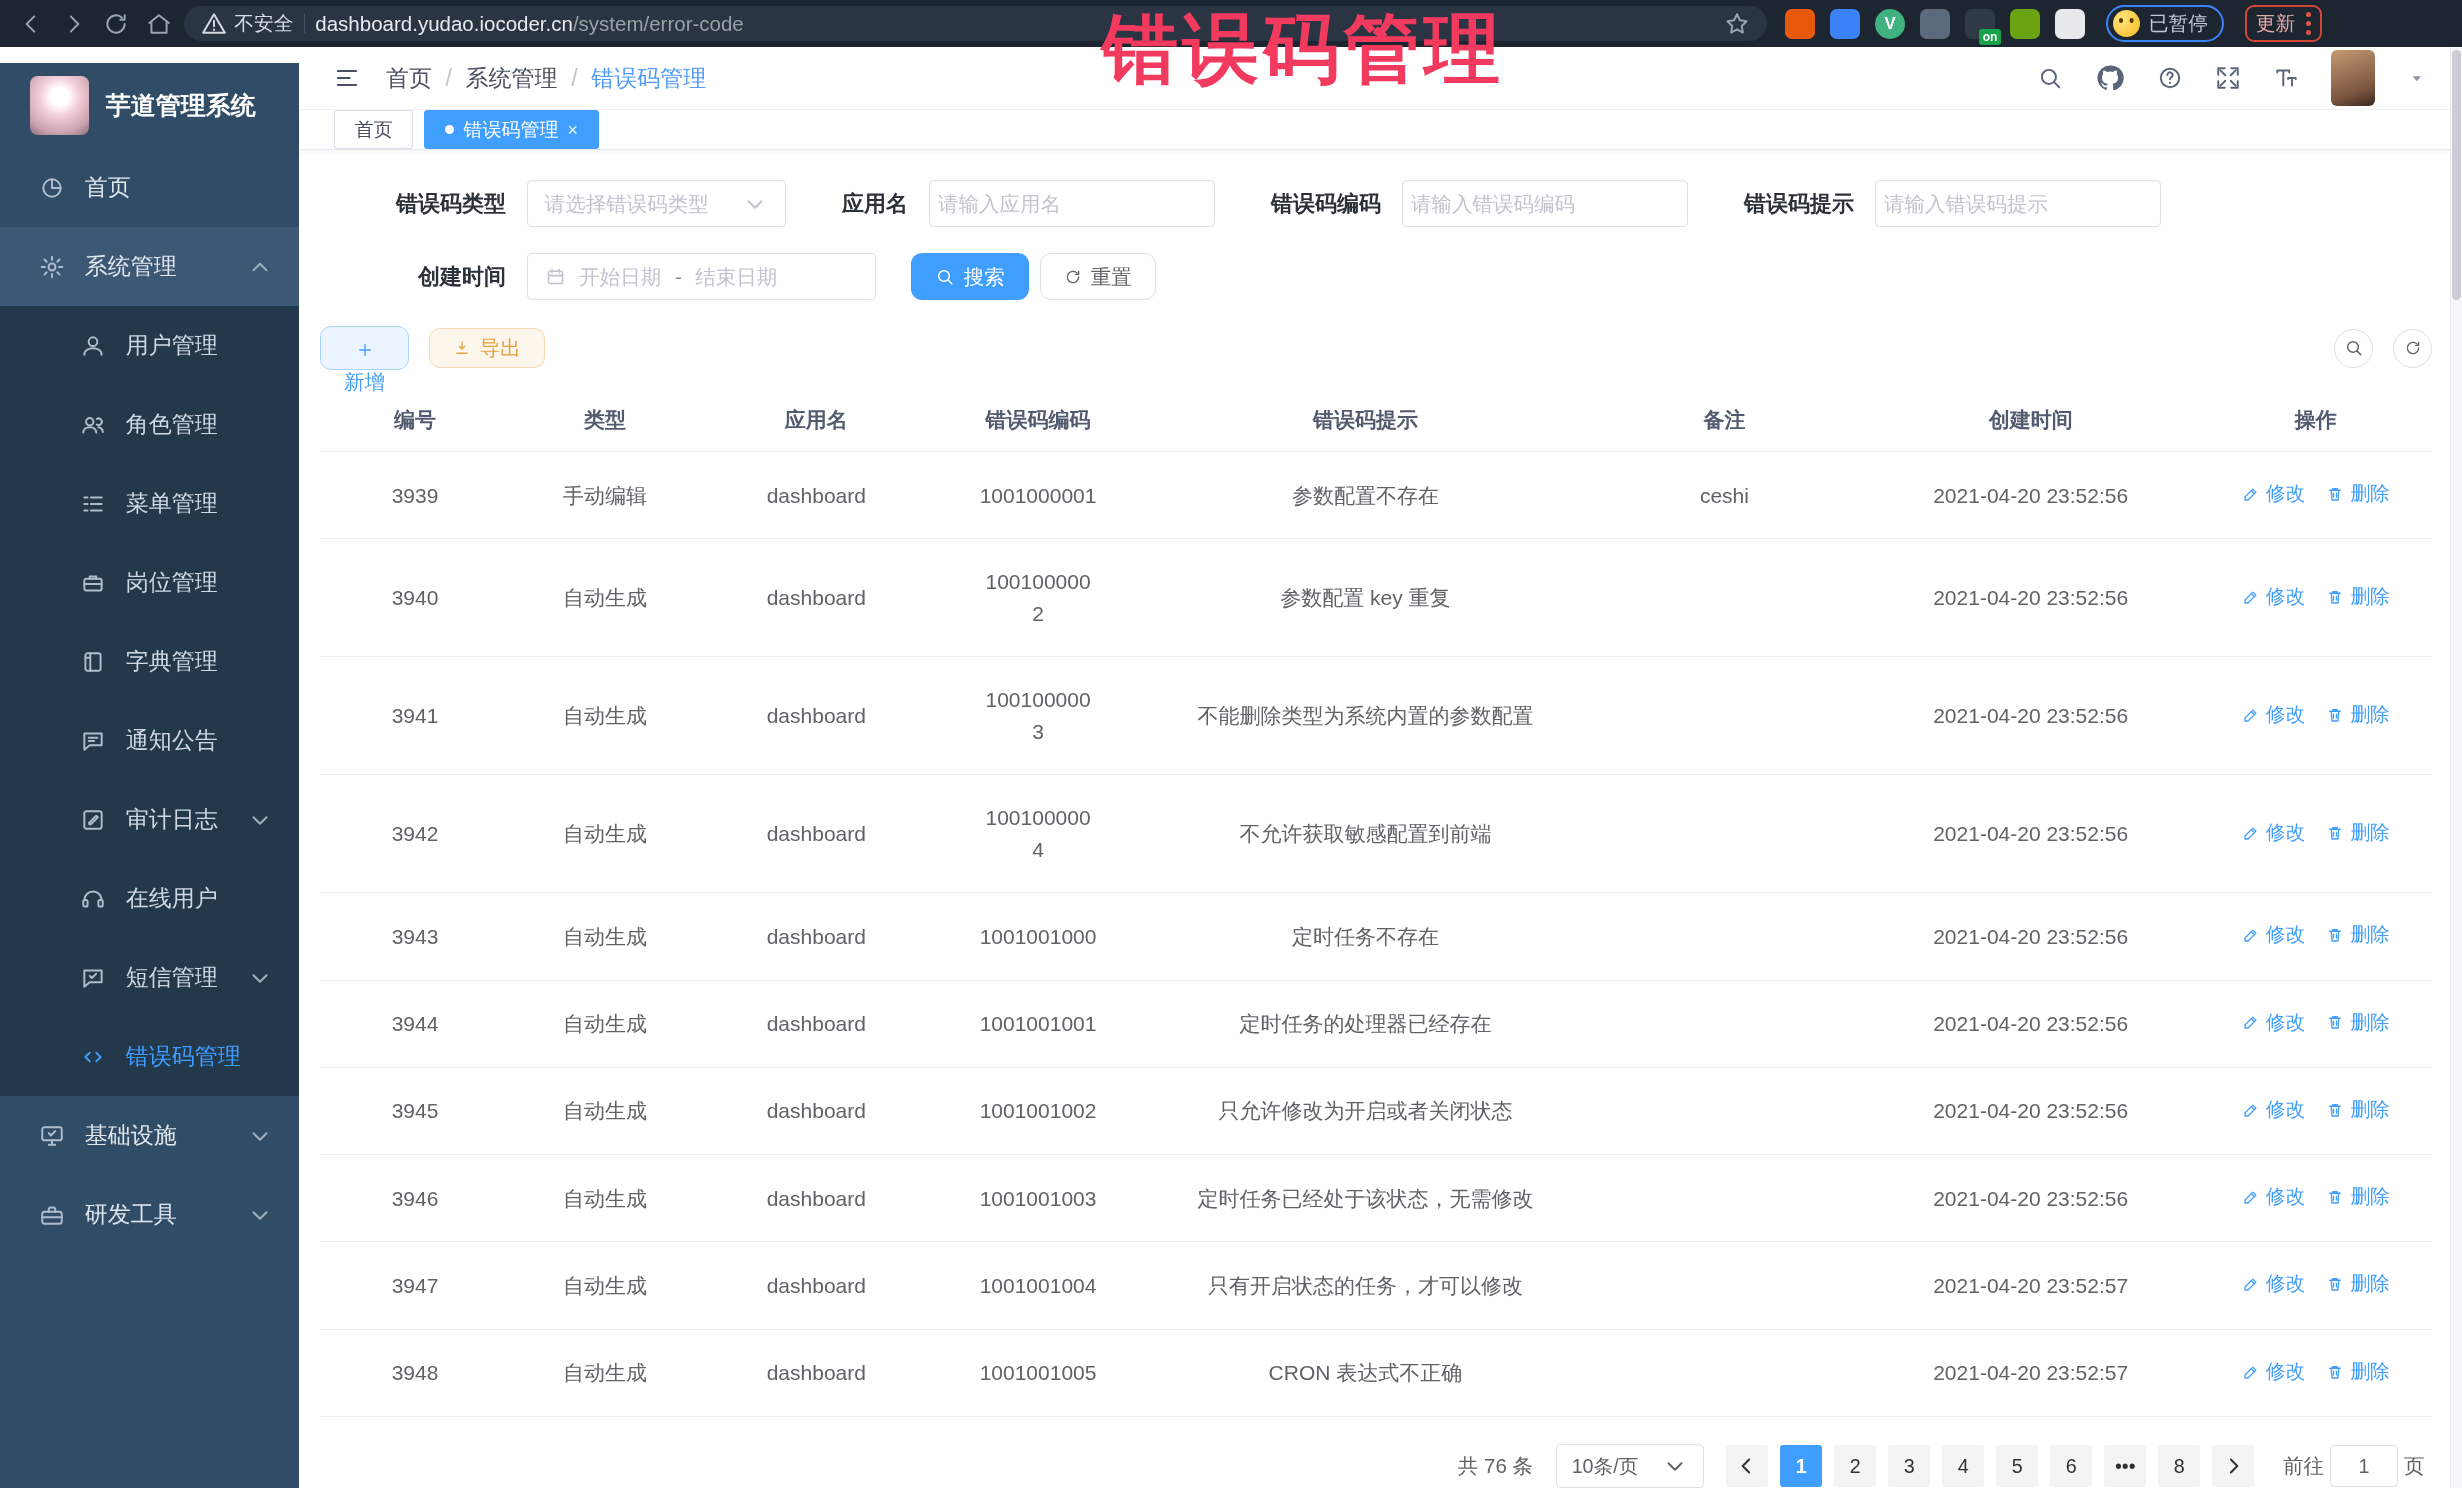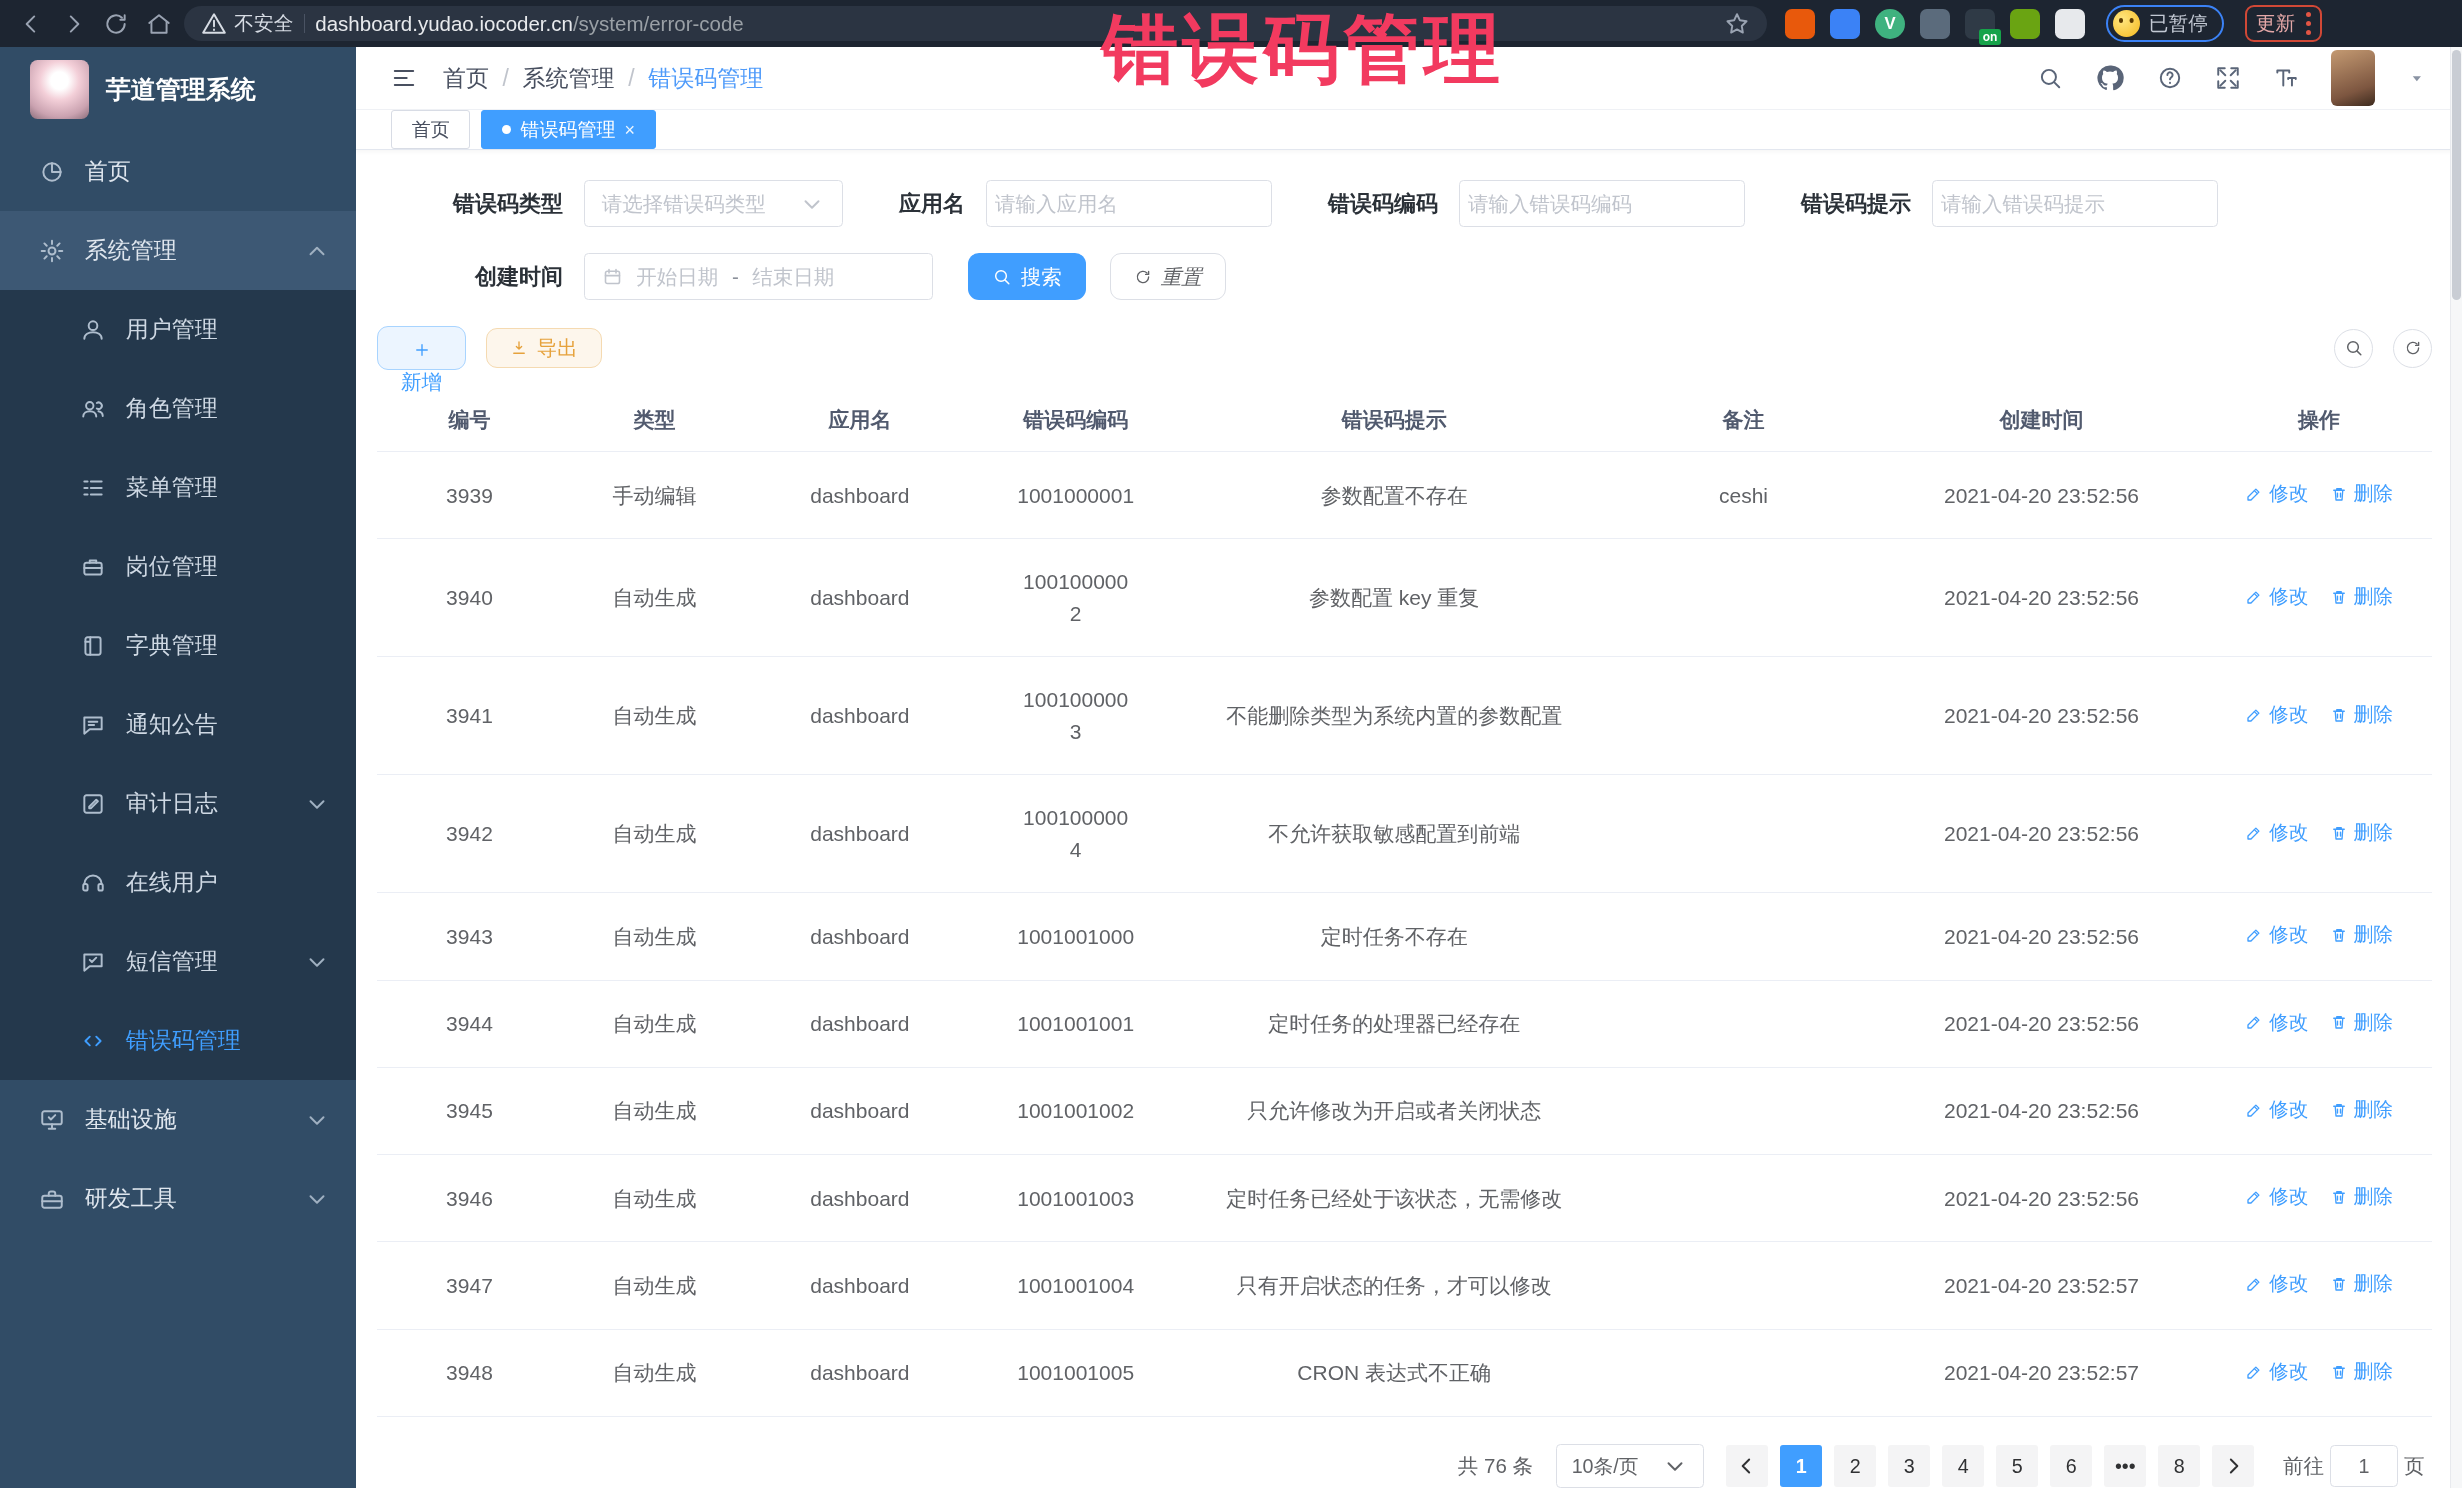--- a/index.html
+++ b/index.html
@@ -36,22 +36,22 @@
   .kebab { display:flex; flex-direction:column; gap:3.8px; }
   .kebab i { width:5.3px; height:5.3px; border-radius:50%; background:#e25544; }
 
   
   .overlay-title { position:absolute; left:1102px; top:10.6px; z-index:50;
     font-size:76px; font-weight:800; color:#f23a5f; letter-spacing:4.5px; line-height:1;
     pointer-events:none; }
 
   
   .app { display:flex; height:1441px; position:relative; }
-  .sidebar { width:356px; background:#314c66; color:#e3e9f0; flex:0 0 auto;
-    display:flex; flex-direction:column; }
+  .sidebar { width:299px; background:#314c66; color:#e3e9f0; flex:0 0 auto;
+    display:flex; flex-direction:column;margin-top:16px; }
   .logo-row { height:85px; display:flex; align-items:center; gap:16.7px; padding:0 30px; }
   .logo-img { width:59px; height:59px; border-radius:7.6px;
     background:radial-gradient(circle at 50% 35%, #fff 0 18%, #f3cfd8 40%, #caa2b0 75%, #8a6d7a); }
   .logo-title { font-size:25px; font-weight:bold; color:#fff; white-space:nowrap; }
   .side-menu { flex:1; }
   .side-item { display:flex; align-items:center; gap:19.7px; height:79px; padding:0 26px 0 39px;
     font-size:23px; color:#dfe6ee; cursor:pointer; }
   .side-item .ic { color:#aebdcd; }
   .side-item.lvl1 { padding-left:80px; background:#24384c; color:#cfd9e4; }
   .side-item.parent-open { background:#3d5874; }
@@ -475,21 +475,21 @@
           </div>
           <button class="btn btn-primary" style="margin-left:35px;">
             <span class="ic">
                 <svg width="19.7" height="19.7" viewBox="0 0 24 24" fill="none" stroke="currentColor" stroke-width="1.8" stroke-linecap="round" stroke-linejoin="round">
                   <circle cx="11" cy="11" r="6.5"></circle>
                   <path d="M16 16l4.5 4.5"></path>
                 </svg>
               </span>
             <span>搜索</span>
           </button>
-          <button class="btn btn-plain" style="margin-left:24px;font-style:italic;">
+          <button class="btn btn-plain" style="margin-left:11px;">
             <span class="ic">
                 <svg width="18" height="18" viewBox="0 0 24 24" fill="none" stroke="currentColor" stroke-width="1.8" stroke-linecap="round" stroke-linejoin="round">
                   <path d="M19.5 12a7.5 7.5 0 11-2.2-5.3"></path>
                   <path d="M19.5 4.5v4h-4"></path>
                 </svg>
               </span>
             <span>重置</span>
           </button>
         </div>
       </div>

